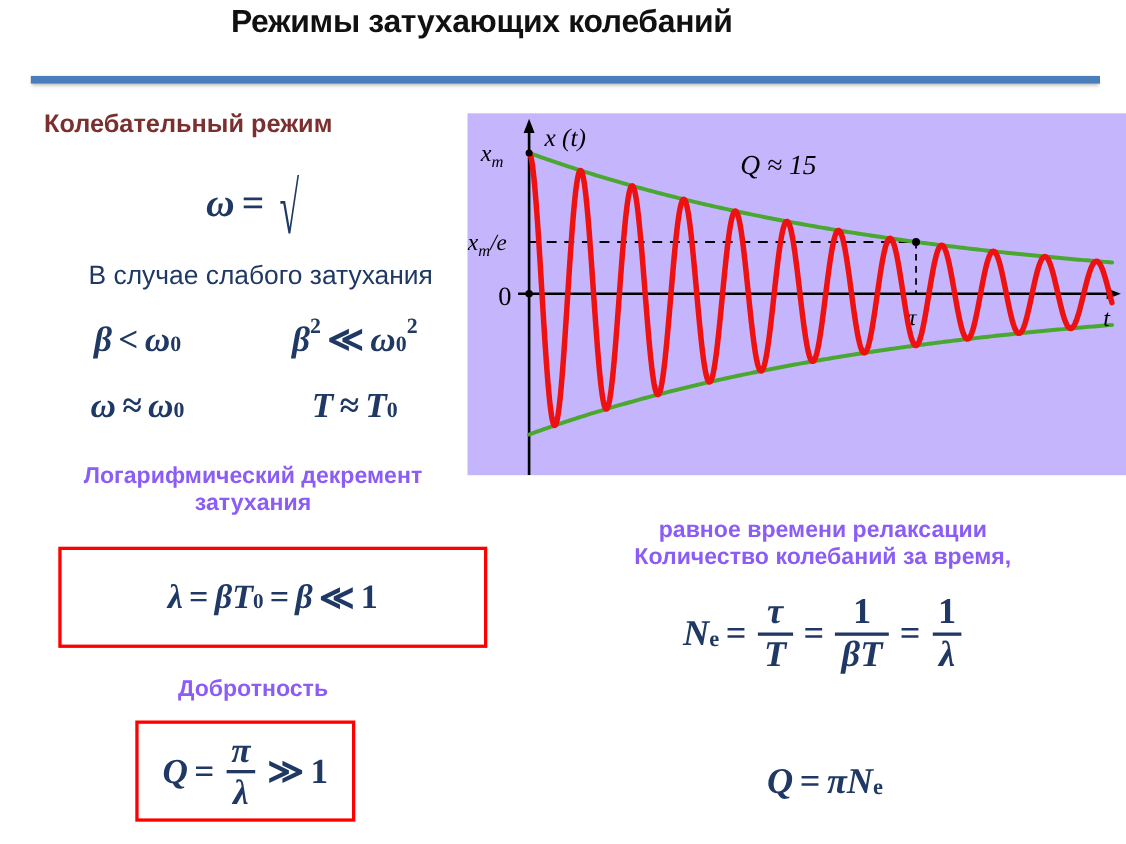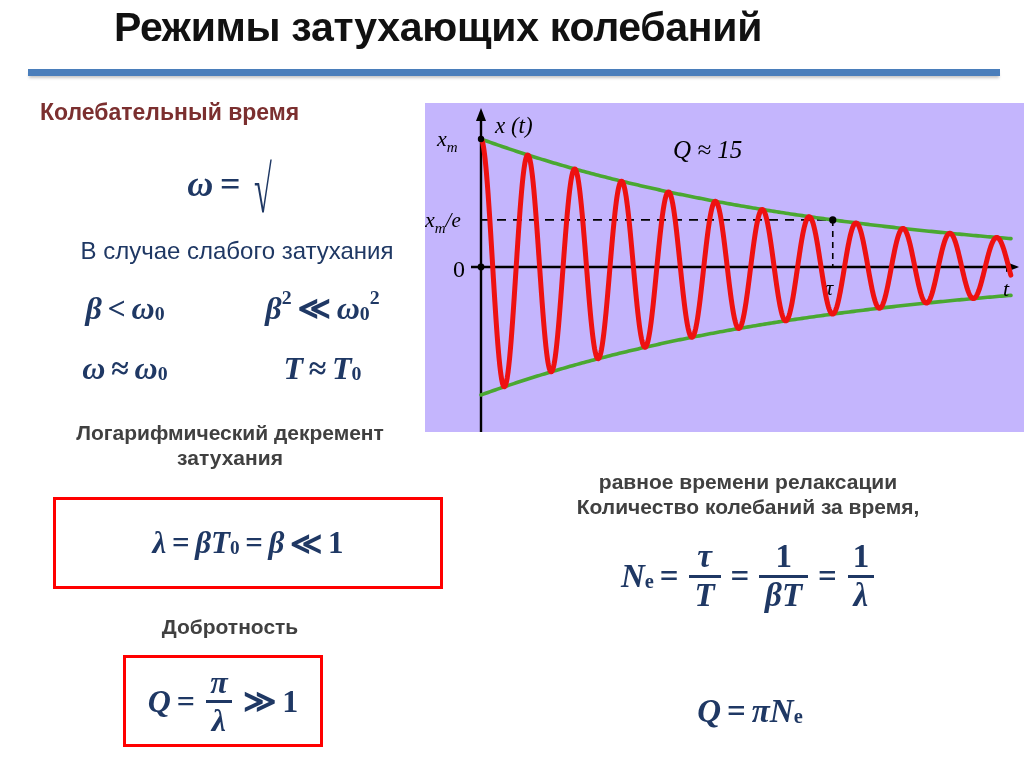--- a/index.html
+++ b/index.html
@@ -16,21 +16,21 @@
     color: #1f3864;
   }
 
   
   #slide-title {
     position: absolute;
     left: 0;
     top: 4px;
     width: 876px;
     text-align: center;
-    font-size: 41px;
+    font-size: 29px;
     font-weight: bold;
     color: #111111;
     letter-spacing: -0.3px;
     white-space: nowrap;
   }
   #title-rule {
     position: absolute;
     left: 28px;
     top: 69px;
     width: 972px;
@@ -79,21 +79,21 @@
     line-height: 1.02;
   }
   .frac .num { padding: 0 0.18em 1px; }
   .frac .den { padding: 1px 0.18em 0; border-top: 3px solid #1f3864; }
 
   
   .subhead {
     position: absolute;
     font-family: "Liberation Sans", sans-serif;
     font-weight: bold;
-    color: #404040;
+    color: #8b5cf6;
     text-align: center;
     line-height: 1.18;
   }
 
   
   #lbl-oscillatory-regime {
     position: absolute;
     left: 40px;
     top: 99px;
     width: 380px;
@@ -207,21 +207,21 @@
     overflow: hidden;
   }
   #chart-svg { display: block; }
 </style>
 </head>
 <body>
 
 <div id="slide-title">Режимы затухающих колебаний</div>
 <div id="title-rule"></div>
 
-<div id="lbl-oscillatory-regime">Колебательный время</div>
+<div id="lbl-oscillatory-regime">Колебательный режим</div>
 
 <div id="formula-omega" class="mathline">
   <span>ω</span>
   <span class="op">=</span>
   <span class="sqrt">
     <span class="sqrt-sign">√</span>
   </span>
 </div>
 
 <div id="text-weak-damping">В случае слабого затухания</div>

